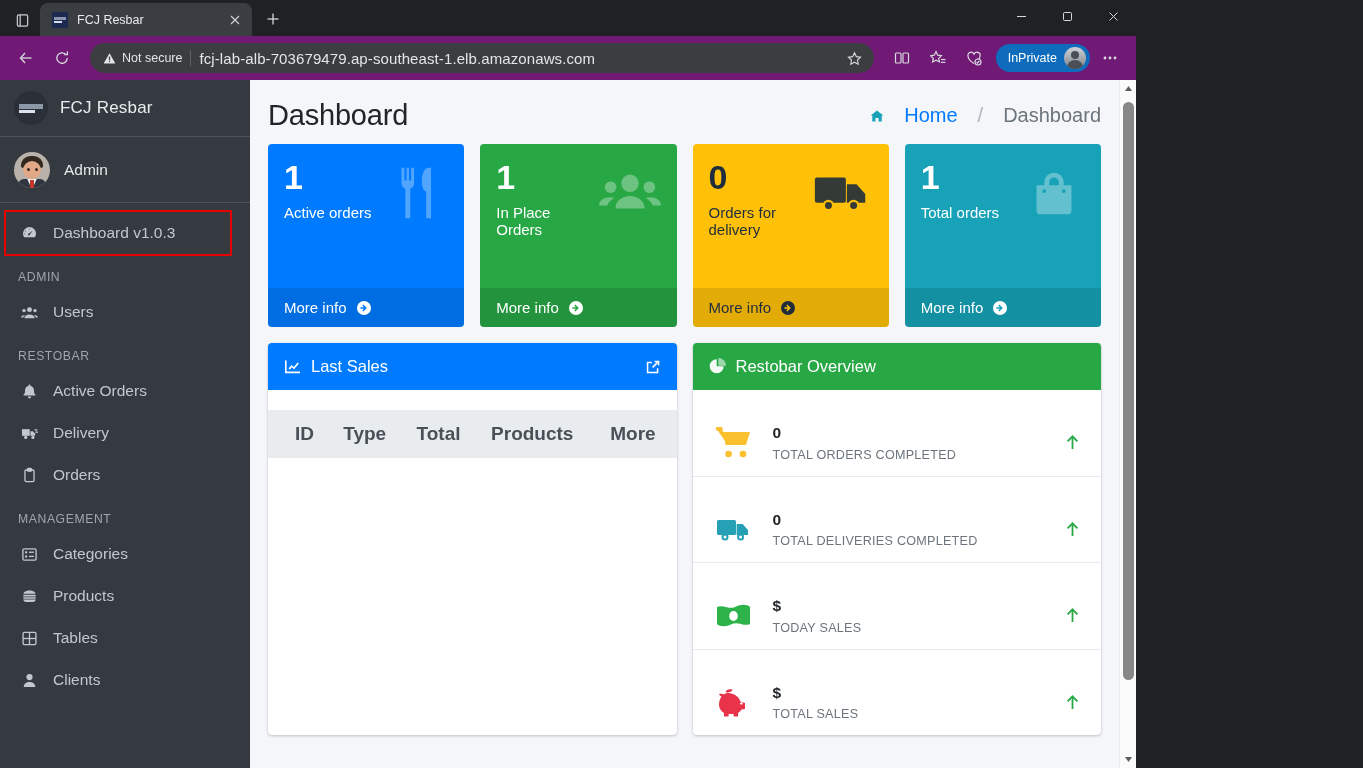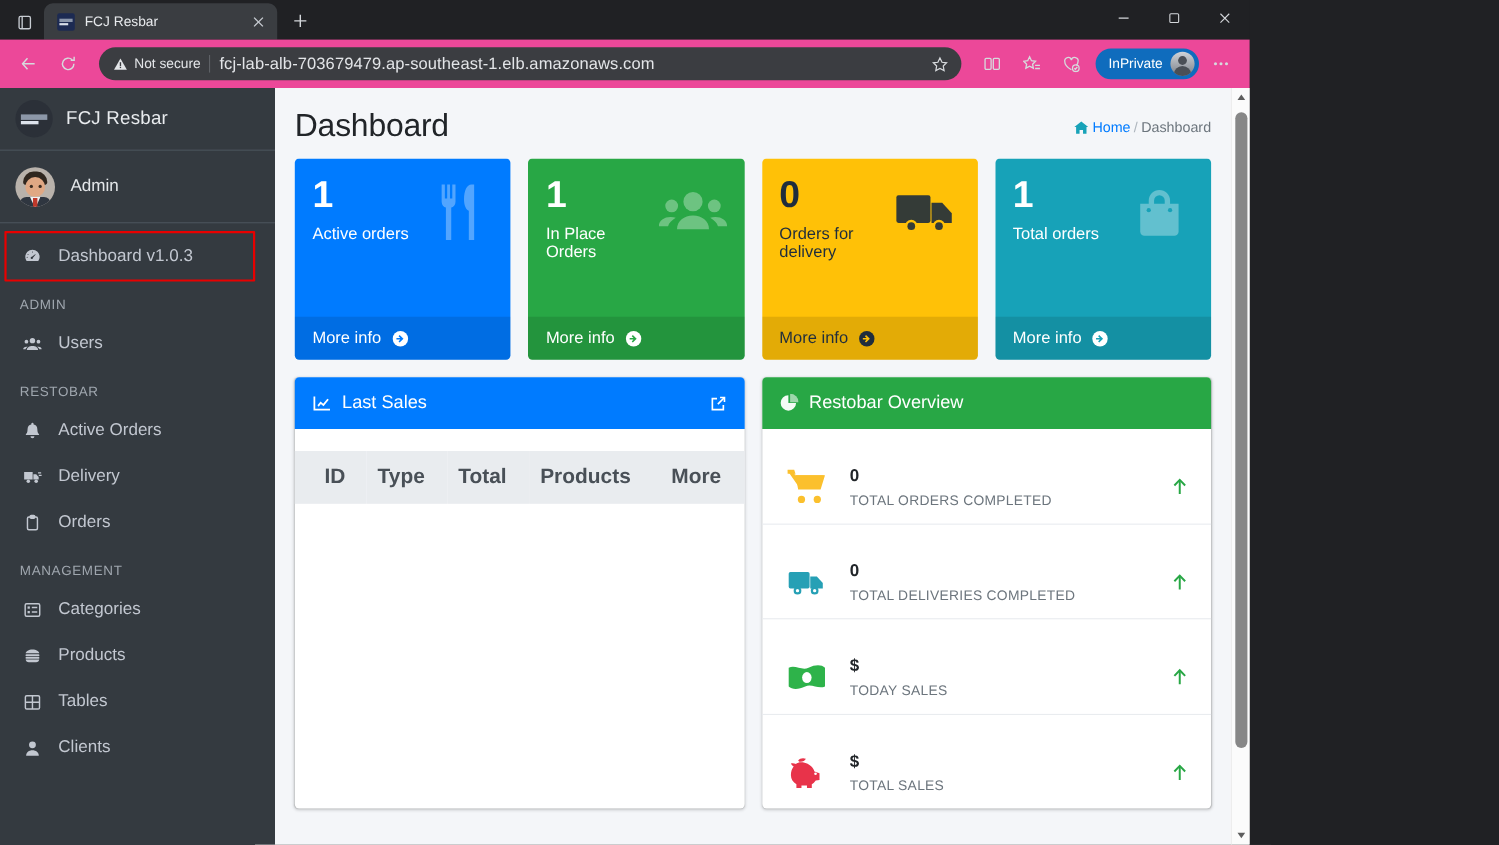--- a/index.html
+++ b/index.html
@@ -53,21 +53,21 @@
   }
   .newtab svg { width: 14px; height: 14px; }
   .winctl { margin-left: auto; display: flex; height: 36px; align-self: flex-start; }
   .winctl > div {
     width: 46px; height: 32px; display: flex; align-items: center; justify-content: center;
     color: #d4d7db;
   }
   .winctl svg { width: 11px; height: 11px; }
 
   .toolbar {
-    height: 44px; background: #ec4899; display: flex; align-items: center;
+    height: 44px; background: #701a75; display: flex; align-items: center;
     padding: 0 10px; gap: 4px; flex: 0 0 44px;
   }
   .tbtn {
     width: 32px; height: 32px; border-radius: 6px;
     display: flex; align-items: center; justify-content: center; color: #d7dadd;
   }
   .tbtn svg { width: 16px; height: 16px; }
   .omnibox {
     flex: 1; height: 30px; margin: 0 8px; border-radius: 16px;
     background: #3b3d41; display: flex; align-items: center;
@@ -169,21 +169,21 @@
   .logout {
     margin-left: auto; display: flex; align-items: center; gap: 7px;
     color: #495057; font-size: 15.5px;
   }
   .logout svg { width: 15px; height: 15px; }
 
   .page-head {
     display: flex; align-items: center; padding: 19px 18px 12px;
   }
   .page-title { font-size: 29px; font-weight: 400; color: #212529; letter-spacing: -.2px; }
-  .crumbs { margin-left: auto; display: flex; align-items: center; gap: 3px; font-size: 13px; color: #6c757d; }
+  .crumbs { margin-left: auto; display: flex; align-items: center; gap: 20px; font-size: 20px; color: #6c757d; }
   .crumbs .home-ic { color: #17a2b8; display: flex; }
   .crumbs .home-ic svg { width: 14px; height: 14px; }
   .crumbs a { color: #007bff; text-decoration: none; }
   .crumb-sep { color: #adb5bd; }
 
   .body-scroll { flex: 1; overflow: hidden; padding: 0 18px; }
 
   .cards { display: flex; gap: 16px; }
   .card {
     flex: 1; border-radius: 4px; color: #fff; position: relative;

